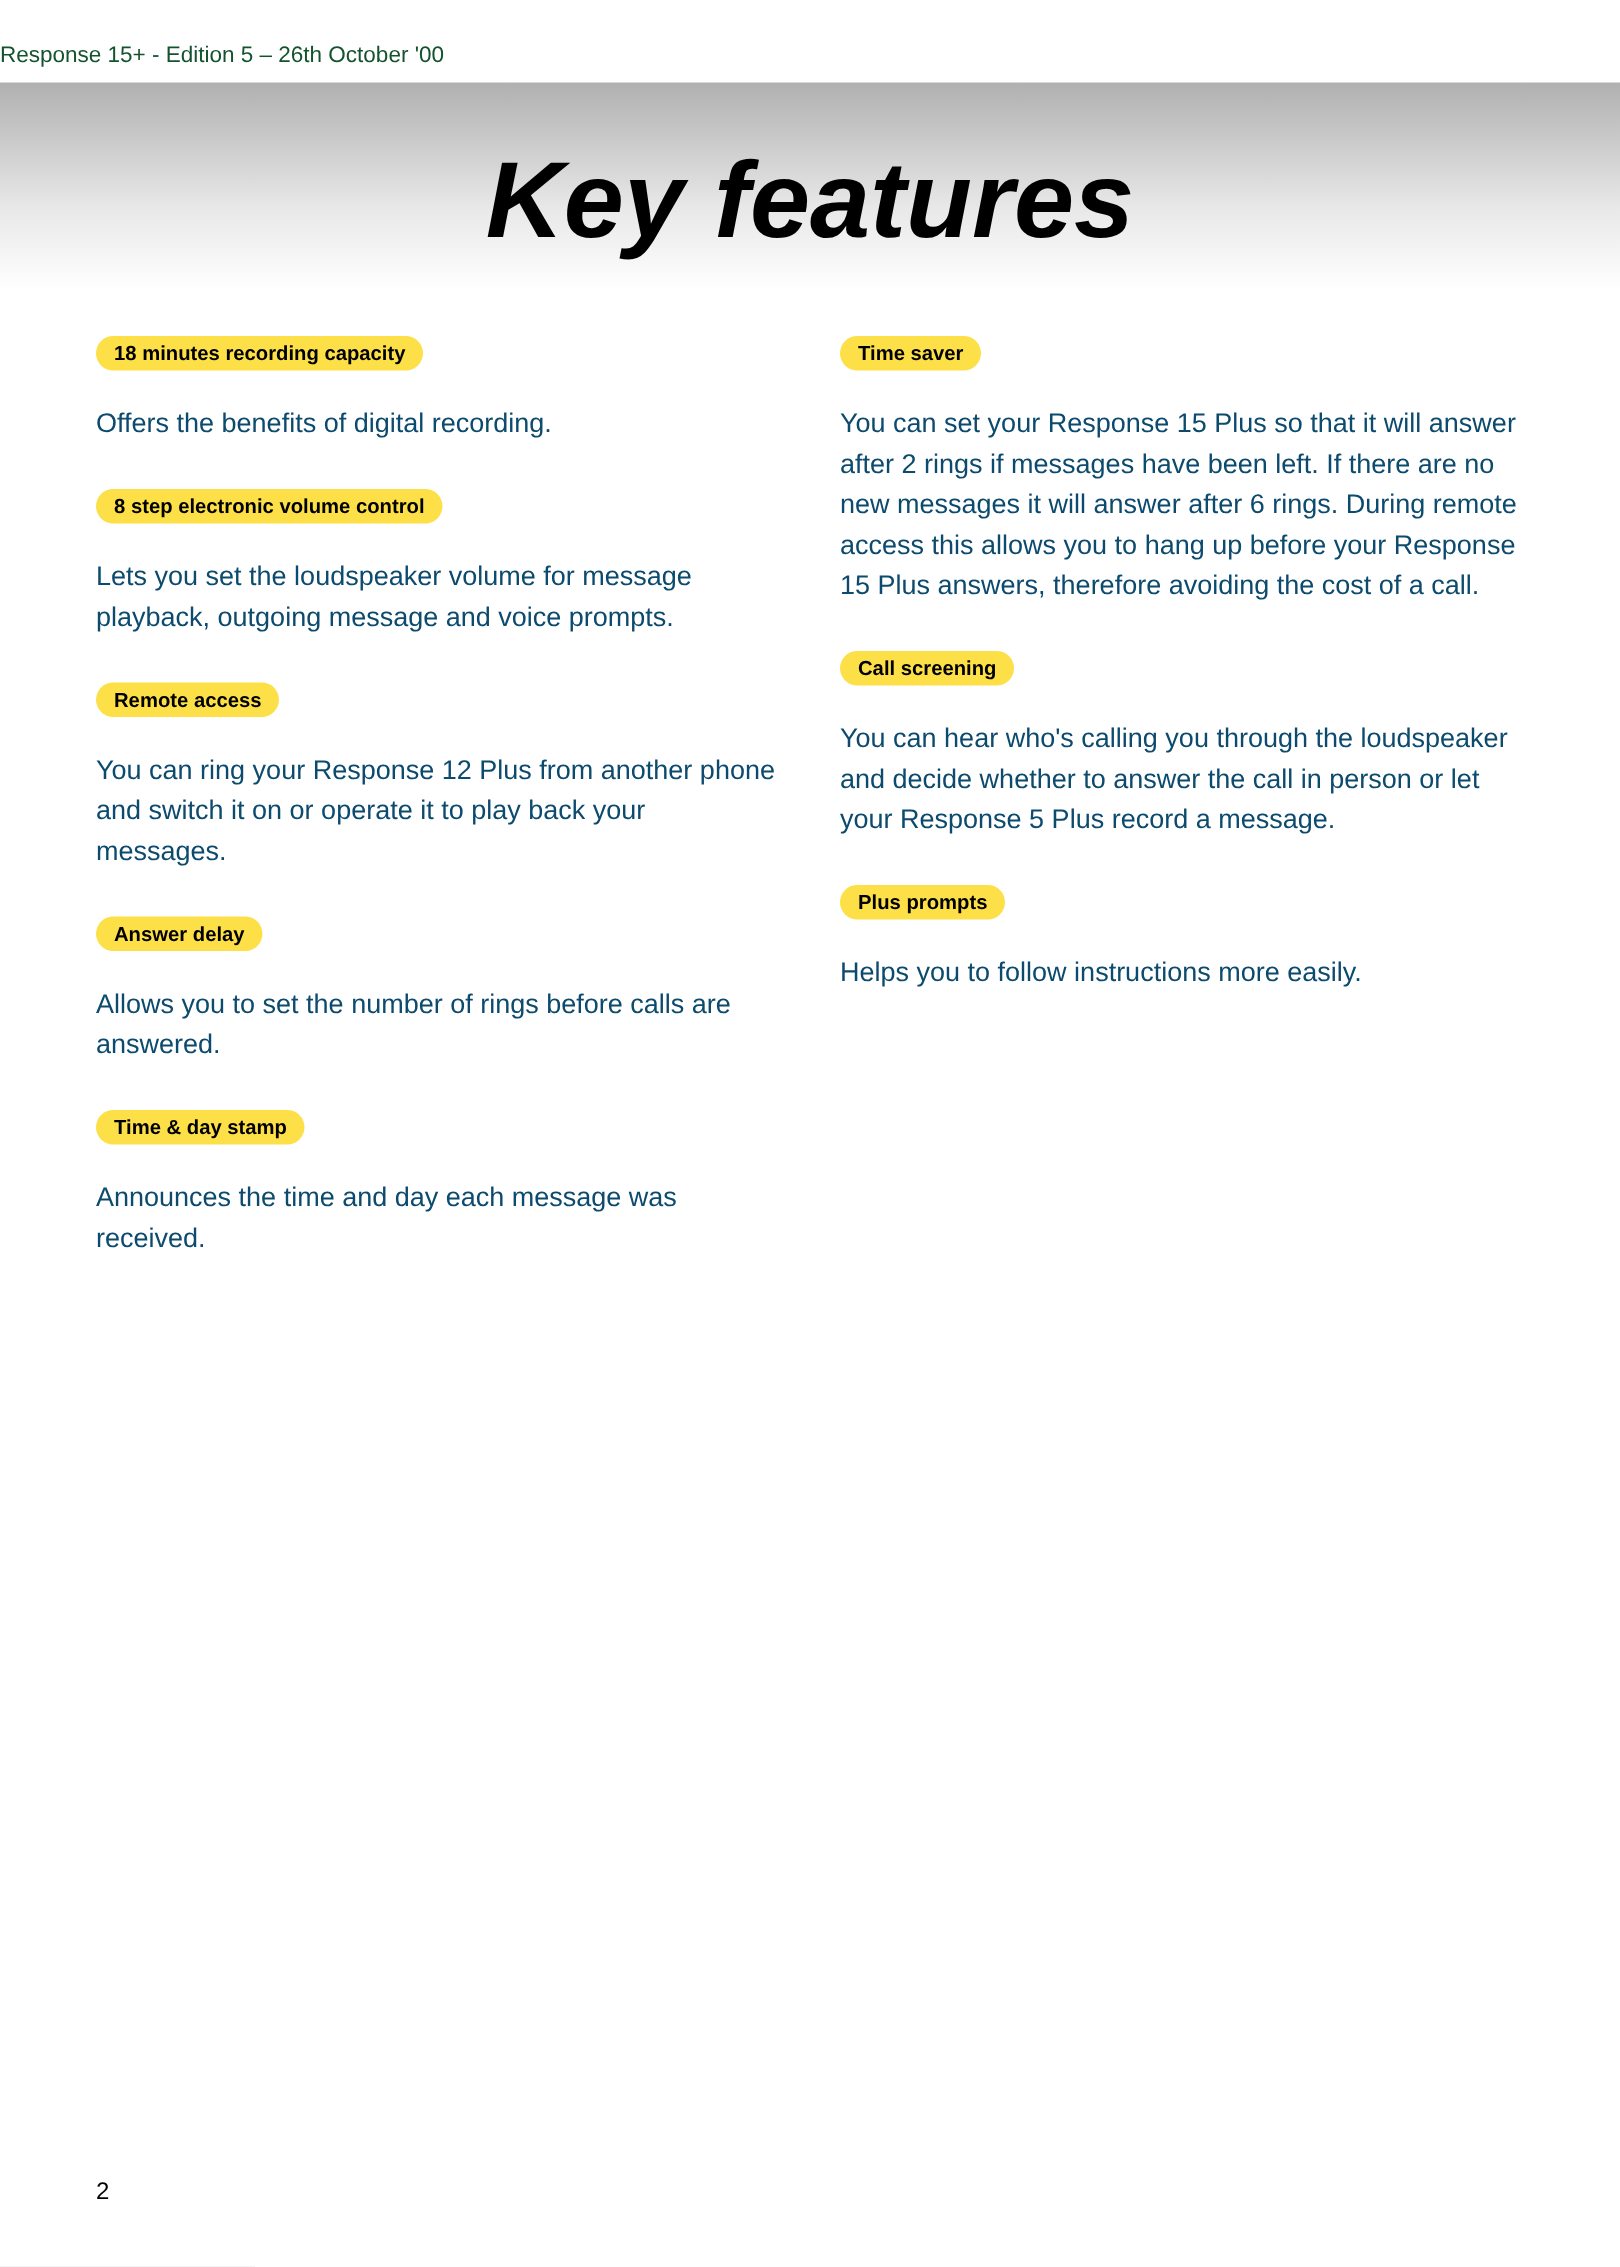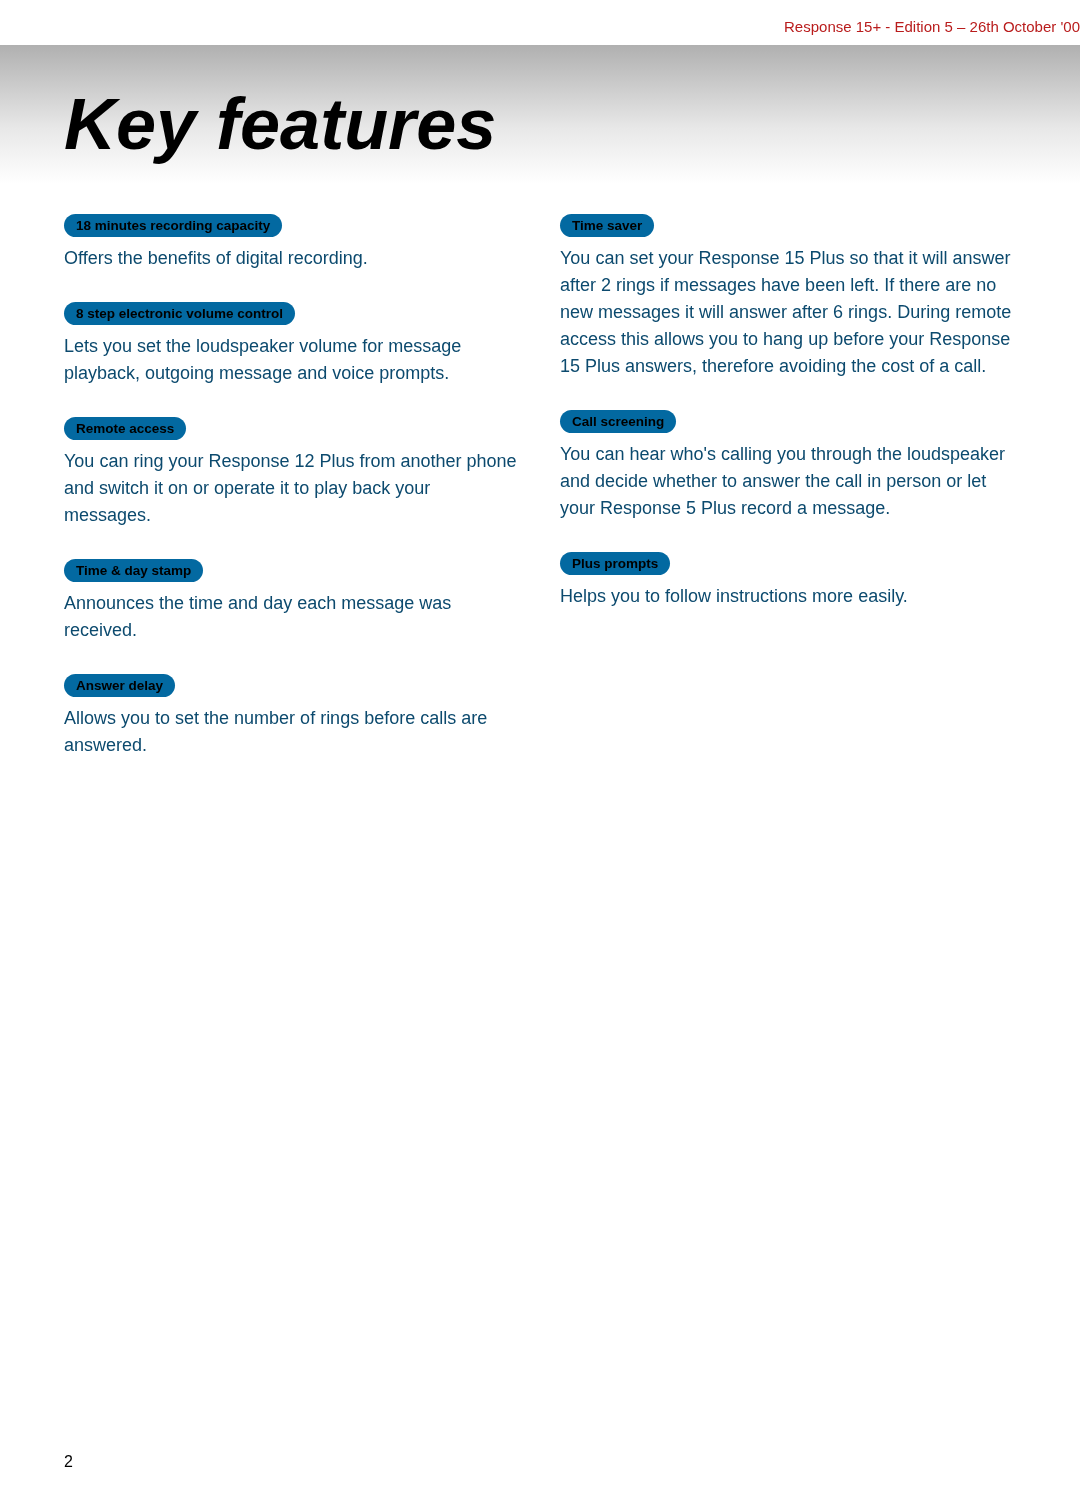--- a/index.html
+++ b/index.html
@@ -19,30 +19,32 @@
 
     .page {
       width: 1080px;
       min-height: 1511px;
       background: #ffffff;
       position: relative;
       padding: 0;
     }
 
     .header-bar {
-      text-align: right;
+      text-align: left;
       padding: 18px 0 10px 0;
       font-size: 15px;
-      color: #b91c1c;
+      color: #14532d;
       border-bottom: none;
+      margin-top: 10px;
     }
 
     .title-section {
       padding: 40px 64px 20px 64px;
       background: linear-gradient(to bottom, #b0b0b0 0%, #e8e8e8 60%, #ffffff 100%);
+      text-align: center;
     }
 
     .page-title {
       font-size: 72px;
       font-weight: 900;
       font-style: italic;
       color: #000;
       font-family: Arial Black, Arial, sans-serif;
       line-height: 1.1;
     }
@@ -56,27 +58,27 @@
     .column {
       flex: 1;
     }
 
     .feature-block {
       margin-bottom: 30px;
     }
 
     .feature-label {
       display: inline-block;
-      background: #0369a1;
+      background: #fde047;
       border-radius: 12px;
       padding: 4px 12px;
       font-size: 13.5px;
       font-weight: 700;
       color: #000;
-      margin-bottom: 8px;
+      margin-bottom: 22px;
     }
 
     .feature-text {
       font-size: 18px;
       line-height: 1.5;
       color: #0c4a6e;
     }
 
     .page-number {
       position: absolute;
@@ -98,22 +100,22 @@
   <div class="title-section">
     <h1 class="page-title">Key features</h1>
   </div>
 
   <div class="content-area">
 
     <div class="column" id="left-col">
     <div class="feature-block"><span class="feature-label">18 minutes recording capacity</span><p class="feature-text">Offers the benefits of digital recording.</p></div>
         <div class="feature-block"><span class="feature-label">8 step electronic volume control</span><p class="feature-text">Lets you set the loudspeaker volume for message playback, outgoing message and voice prompts.</p></div>
         <div class="feature-block"><span class="feature-label">Remote access</span><p class="feature-text">You can ring your Response 12 Plus from another phone and switch it on or operate it to play back your messages.</p></div>
+        <div class="feature-block"><span class="feature-label">Answer delay</span><p class="feature-text">Allows you to set the number of rings before calls are answered.</p></div>
         <div class="feature-block"><span class="feature-label">Time &amp; day stamp</span><p class="feature-text">Announces the time and day each message was received.</p></div>
-        <div class="feature-block"><span class="feature-label">Answer delay</span><p class="feature-text">Allows you to set the number of rings before calls are answered.</p></div>
       </div>
 
     <div class="column" id="right-col">
     <div class="feature-block"><span class="feature-label">Time saver</span><p class="feature-text">You can set your Response 15 Plus so that it will answer after 2 rings if messages have been left. If there are no new messages it will answer after 6 rings. During remote access this allows you to hang up before your Response 15 Plus answers, therefore avoiding the cost of a call.</p></div>
         <div class="feature-block"><span class="feature-label">Call screening</span><p class="feature-text">You can hear who's calling you through the loudspeaker and decide whether to answer the call in person or let your Response 5 Plus record a message.</p></div>
         <div class="feature-block"><span class="feature-label">Plus prompts</span><p class="feature-text">Helps you to follow instructions more easily.</p></div>
       </div>
 
   </div>
 

